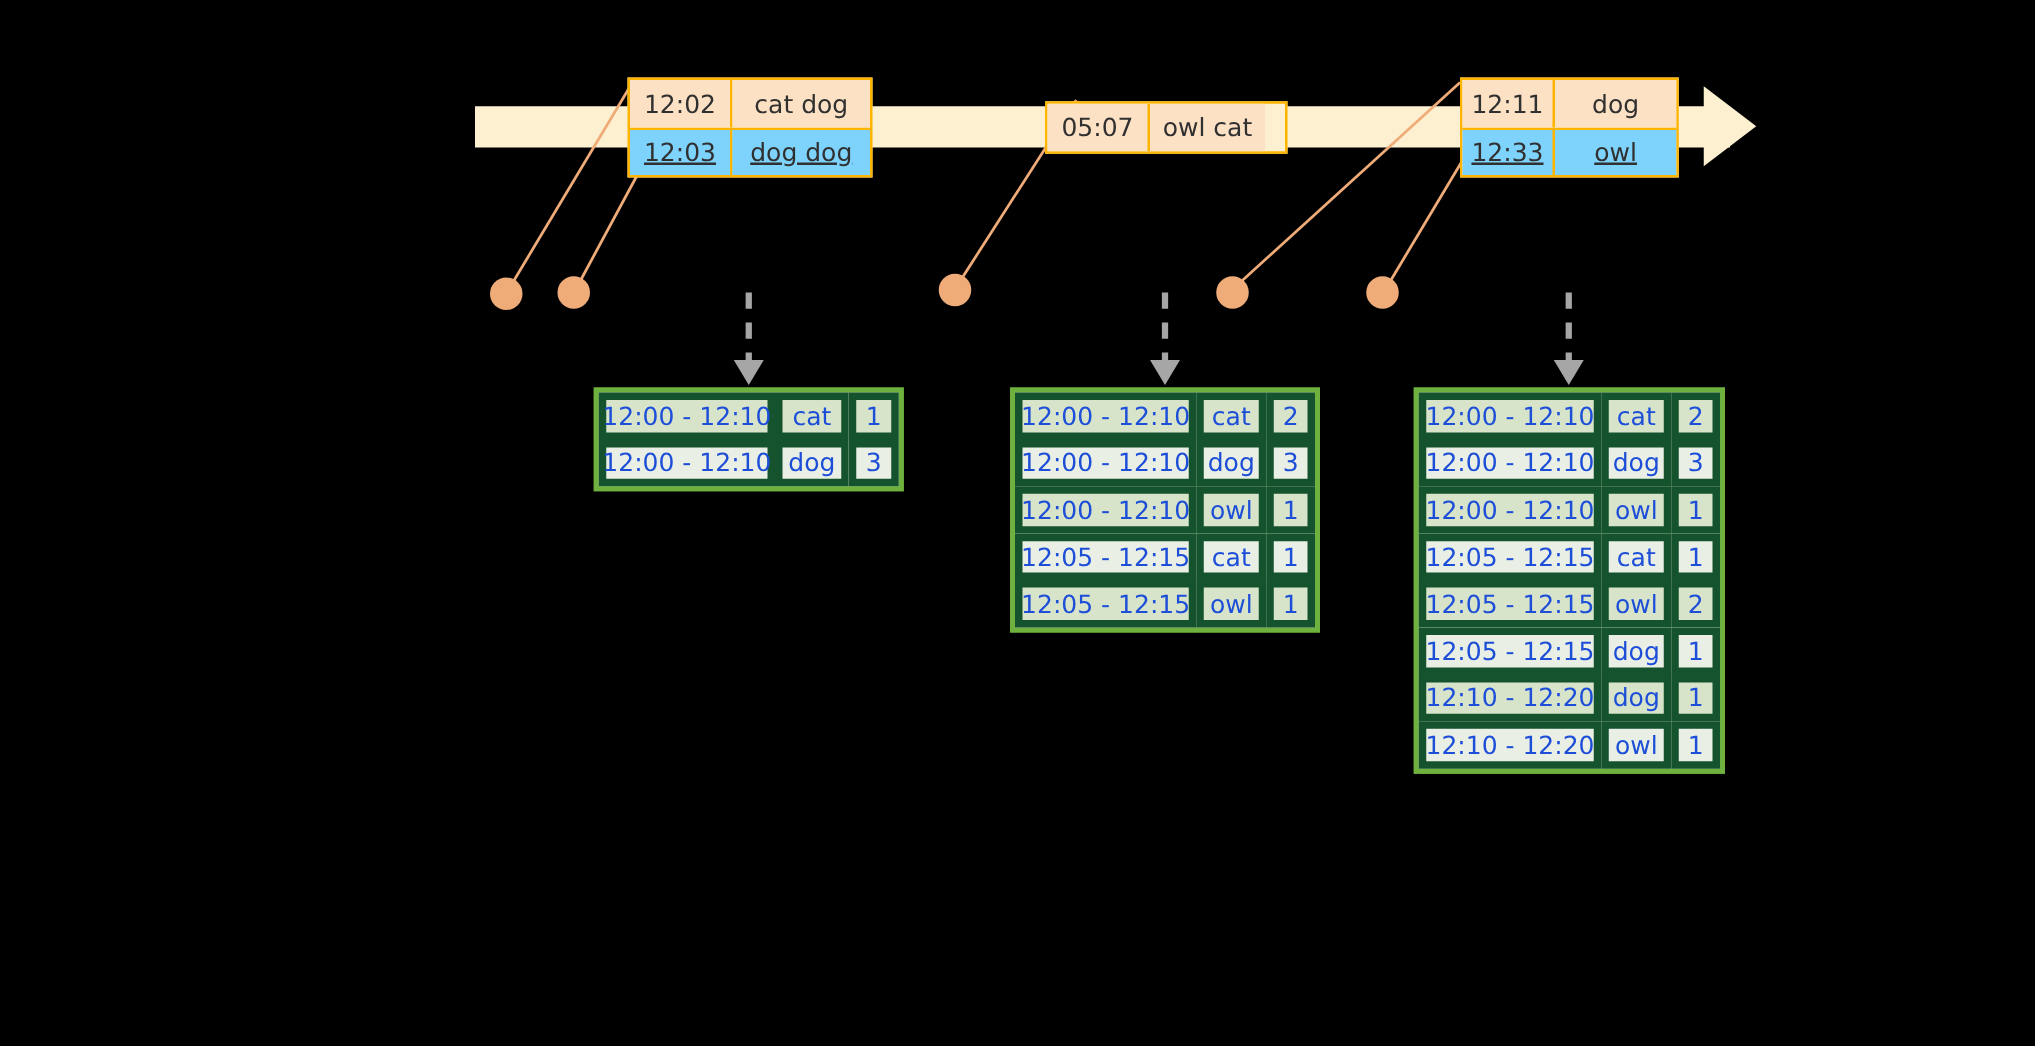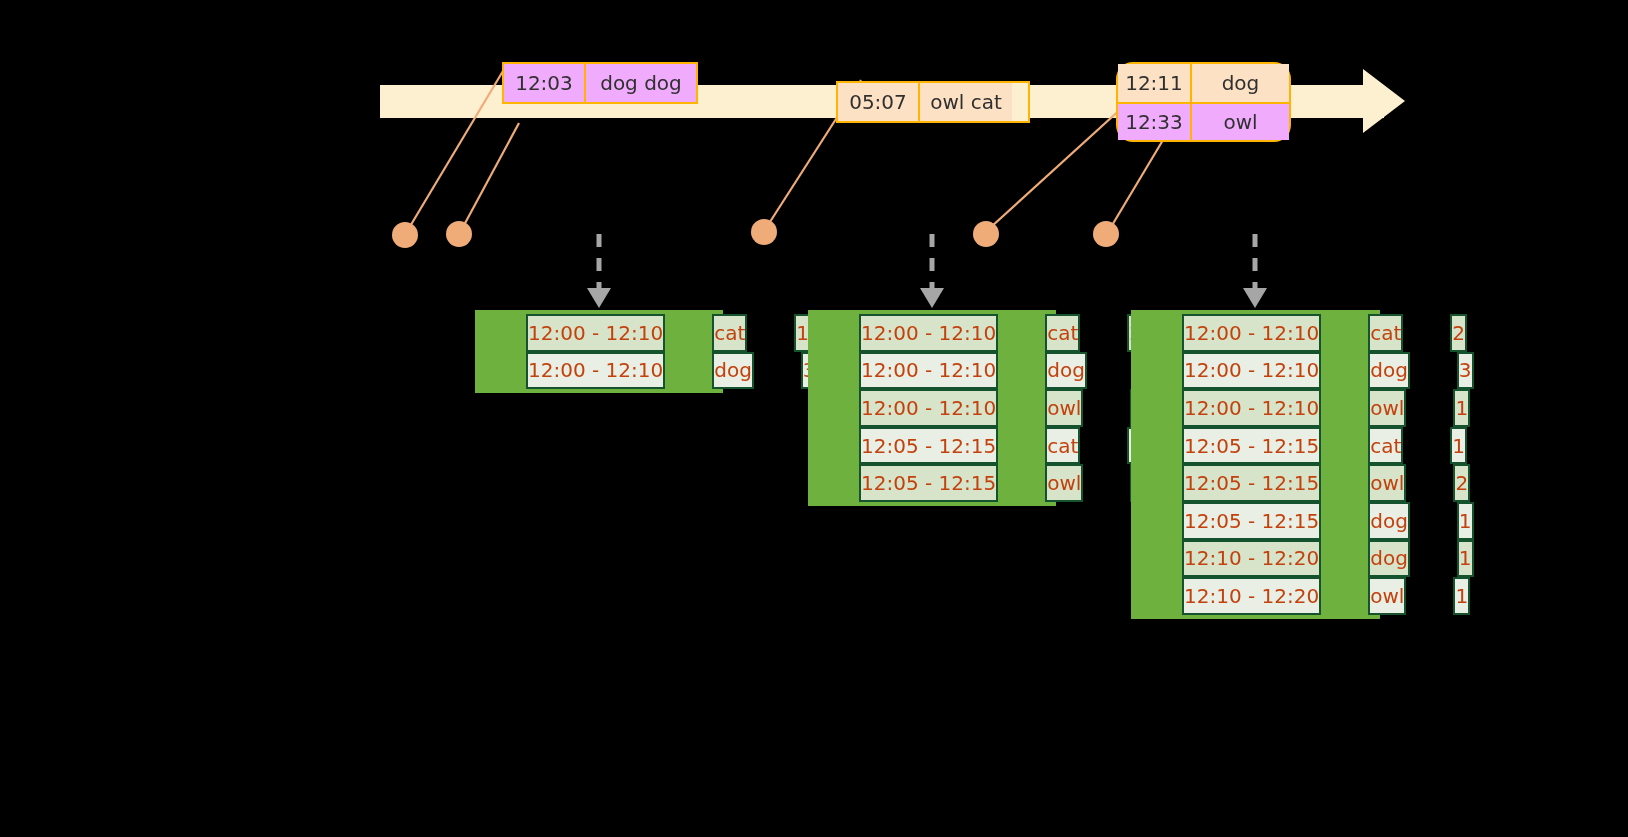--- a/index.html
+++ b/index.html
@@ -65,57 +65,56 @@
     justify-content: center;
     font-size: 20px;
     color: #303030;
     box-sizing: border-box;
     white-space: nowrap;
   }
   .event-cell.time {
     border-right: 2px solid #ffb400;
   }
   .row-a .event-cell { background: #fce1c4; }
-  .row-b .event-cell { background: #f0abfc; }
+  .row-b .event-cell { background: #7dd3fc; text-decoration: underline; }
 
   
   #event-group-1 { left: 502px; top: 62px; width: 196px; }
   #event-group-1 .event-cell.time { width: 82px; }
   #event-group-1 .event-cell.payload { width: 110px; }
 
   #event-group-2 { left: 836px; top: 81px; width: 194px; }
   #event-group-2 .event-cell.time { width: 82px; }
   #event-group-2 .event-cell.payload { width: 92px; }
 
-  #event-group-3 { left: 1116px; top: 62px; width: 175px; border-radius: 17px; }
+  #event-group-3 { left: 1168px; top: 62px; width: 175px; }
   #event-group-3 .event-cell.time { width: 74px; }
   #event-group-3 .event-cell.payload { width: 97px; }
 
   
   .result-table {
     position: absolute;
     border: 4px solid #6fb13e;
     box-sizing: border-box;
     background: #6fb13e;
   }
   .rt-row {
     display: flex;
     height: 37.6px;
     box-sizing: border-box;
   }
   .rt-cell {
     display: flex;
     align-items: center;
     justify-content: center;
     font-size: 20px;
-    color: #c2410c;
-    box-sizing: border-box;
-    border: 2px solid #14532d;
+    color: #1d4ed8;
+    box-sizing: border-box;
+    border: 6px solid #14532d;
     white-space: nowrap;
-    margin-left: 47px;
   }
   .rt-row.shade-a .rt-cell { background: #d7e4ca; }
   .rt-row.shade-b .rt-cell { background: #e9efe4; }
 
   #result-table-1 { left: 475px; top: 310px; width: 248px; }
   #result-table-1 .rt-cell.win { width: 141px; }
   #result-table-1 .rt-cell.key { width: 59px; }
   #result-table-1 .rt-cell.cnt { width: 40px; }
 
   #result-table-2 { left: 808px; top: 310px; width: 248px; }
@@ -161,20 +160,24 @@
           <path d="M 920 288 L 932 308 L 944 288 Z" fill="#a6a6a6"></path>
         </g>
         <g>
           <line x1="1255" y1="234" x2="1255" y2="290" stroke="#a6a6a6" stroke-width="5" stroke-dasharray="13 11"></line>
           <path d="M 1243 288 L 1255 308 L 1267 288 Z" fill="#a6a6a6"></path>
         </g>
       </g>
   </svg>
 
   <div class="event-group" id="event-group-1">
+    <div class="event-row row-a">
+      <div class="event-cell time">12:02</div>
+      <div class="event-cell payload">cat dog</div>
+    </div>
     <div class="event-row row-b">
       <div class="event-cell time">12:03</div>
       <div class="event-cell payload">dog dog</div>
     </div>
   </div>
 
   <div class="event-group" id="event-group-2">
     <div class="event-row row-a">
       <div class="event-cell time">05:07</div>
       <div class="event-cell payload">owl cat</div>

